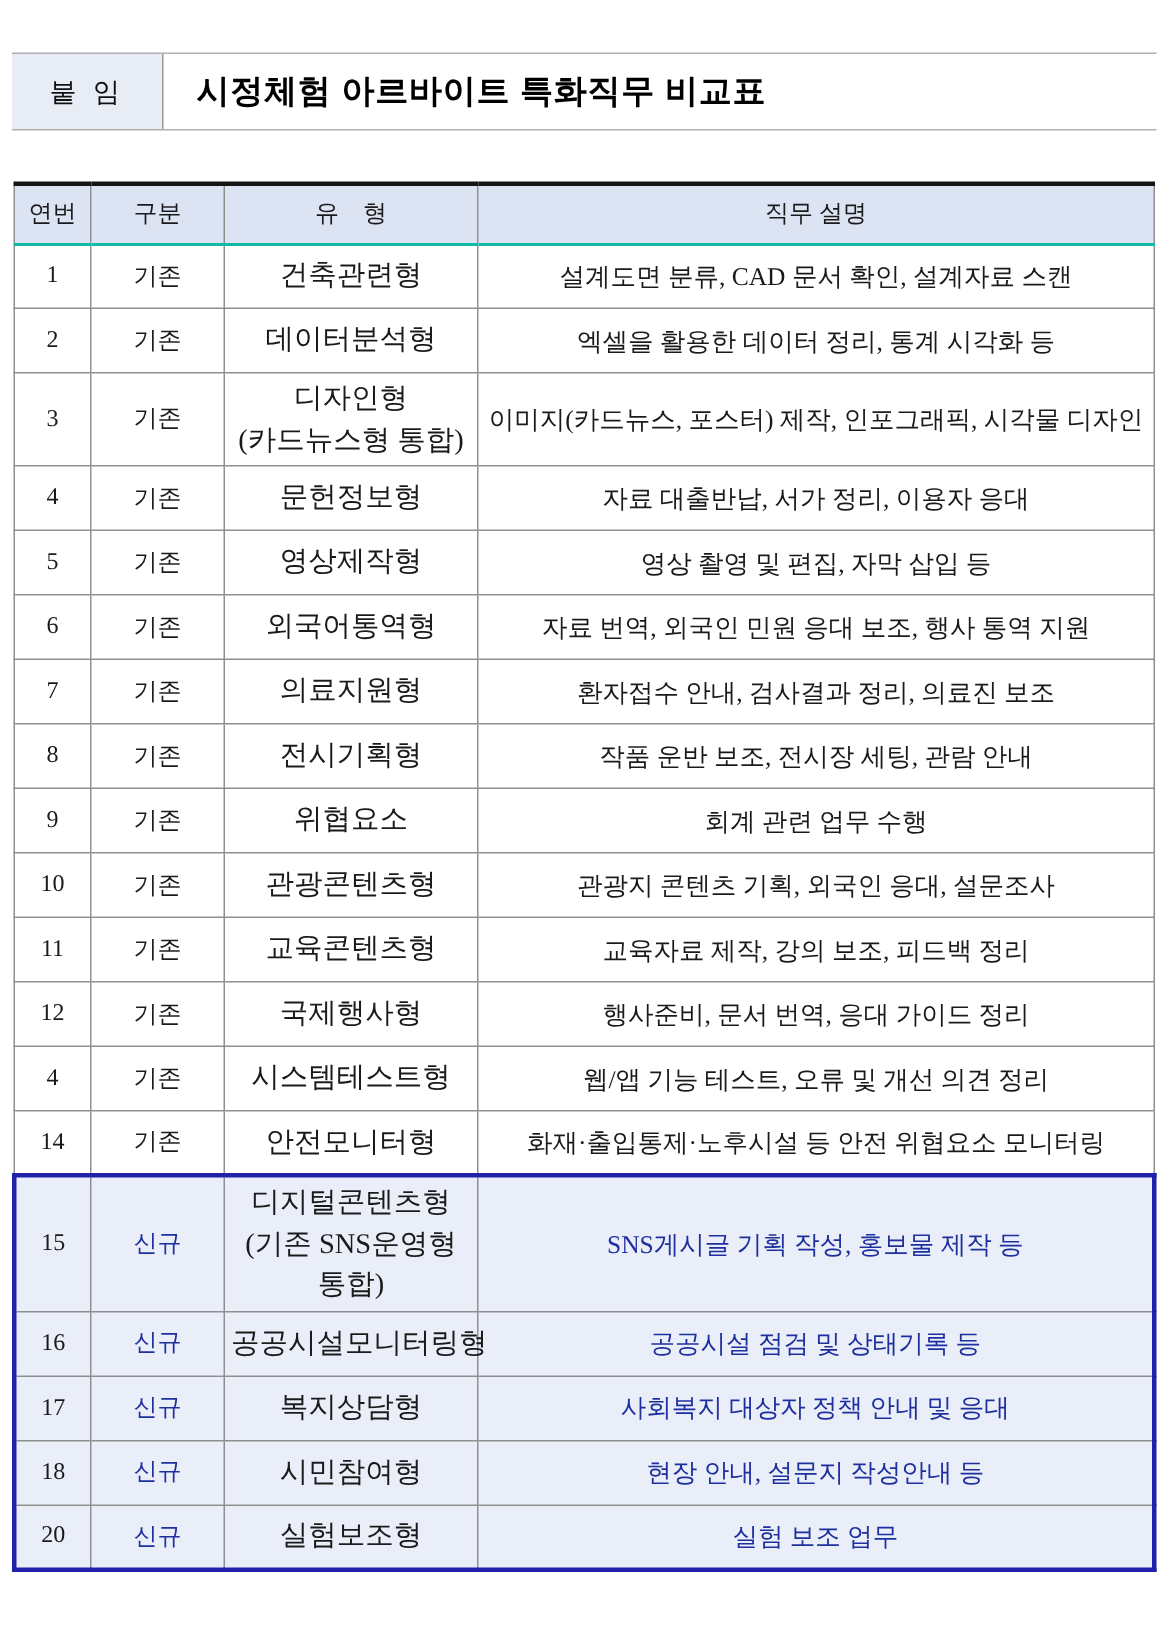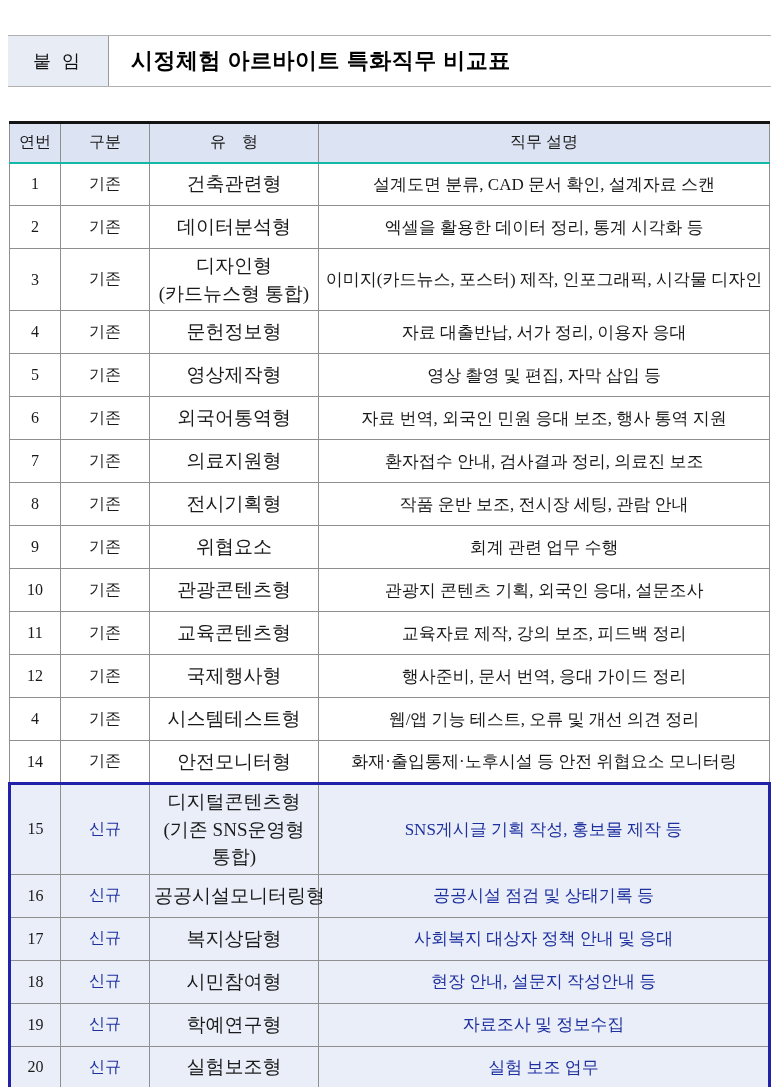--- a/index.html
+++ b/index.html
@@ -217,26 +217,20 @@
     <td class="type">복지상담형</td>
     <td class="desc">사회복지 대상자 정책 안내 및 응대</td>
   </tr>
         <tr>
     <td class="no">18</td>
     <td class="cat">신규</td>
     <td class="type">시민참여형</td>
     <td class="desc">현장 안내, 설문지 작성안내 등</td>
   </tr>
         <tr>
-    <td class="no">19</td>
-    <td class="cat">신규</td>
-    <td class="type">학예연구형</td>
-    <td class="desc">자료조사 및 정보수집</td>
-  </tr>
-        <tr>
     <td class="no">20</td>
     <td class="cat">신규</td>
     <td class="type">실험보조형</td>
     <td class="desc">실험 보조 업무</td>
   </tr>
       </tbody>
   </table>
 
 </div>
 

